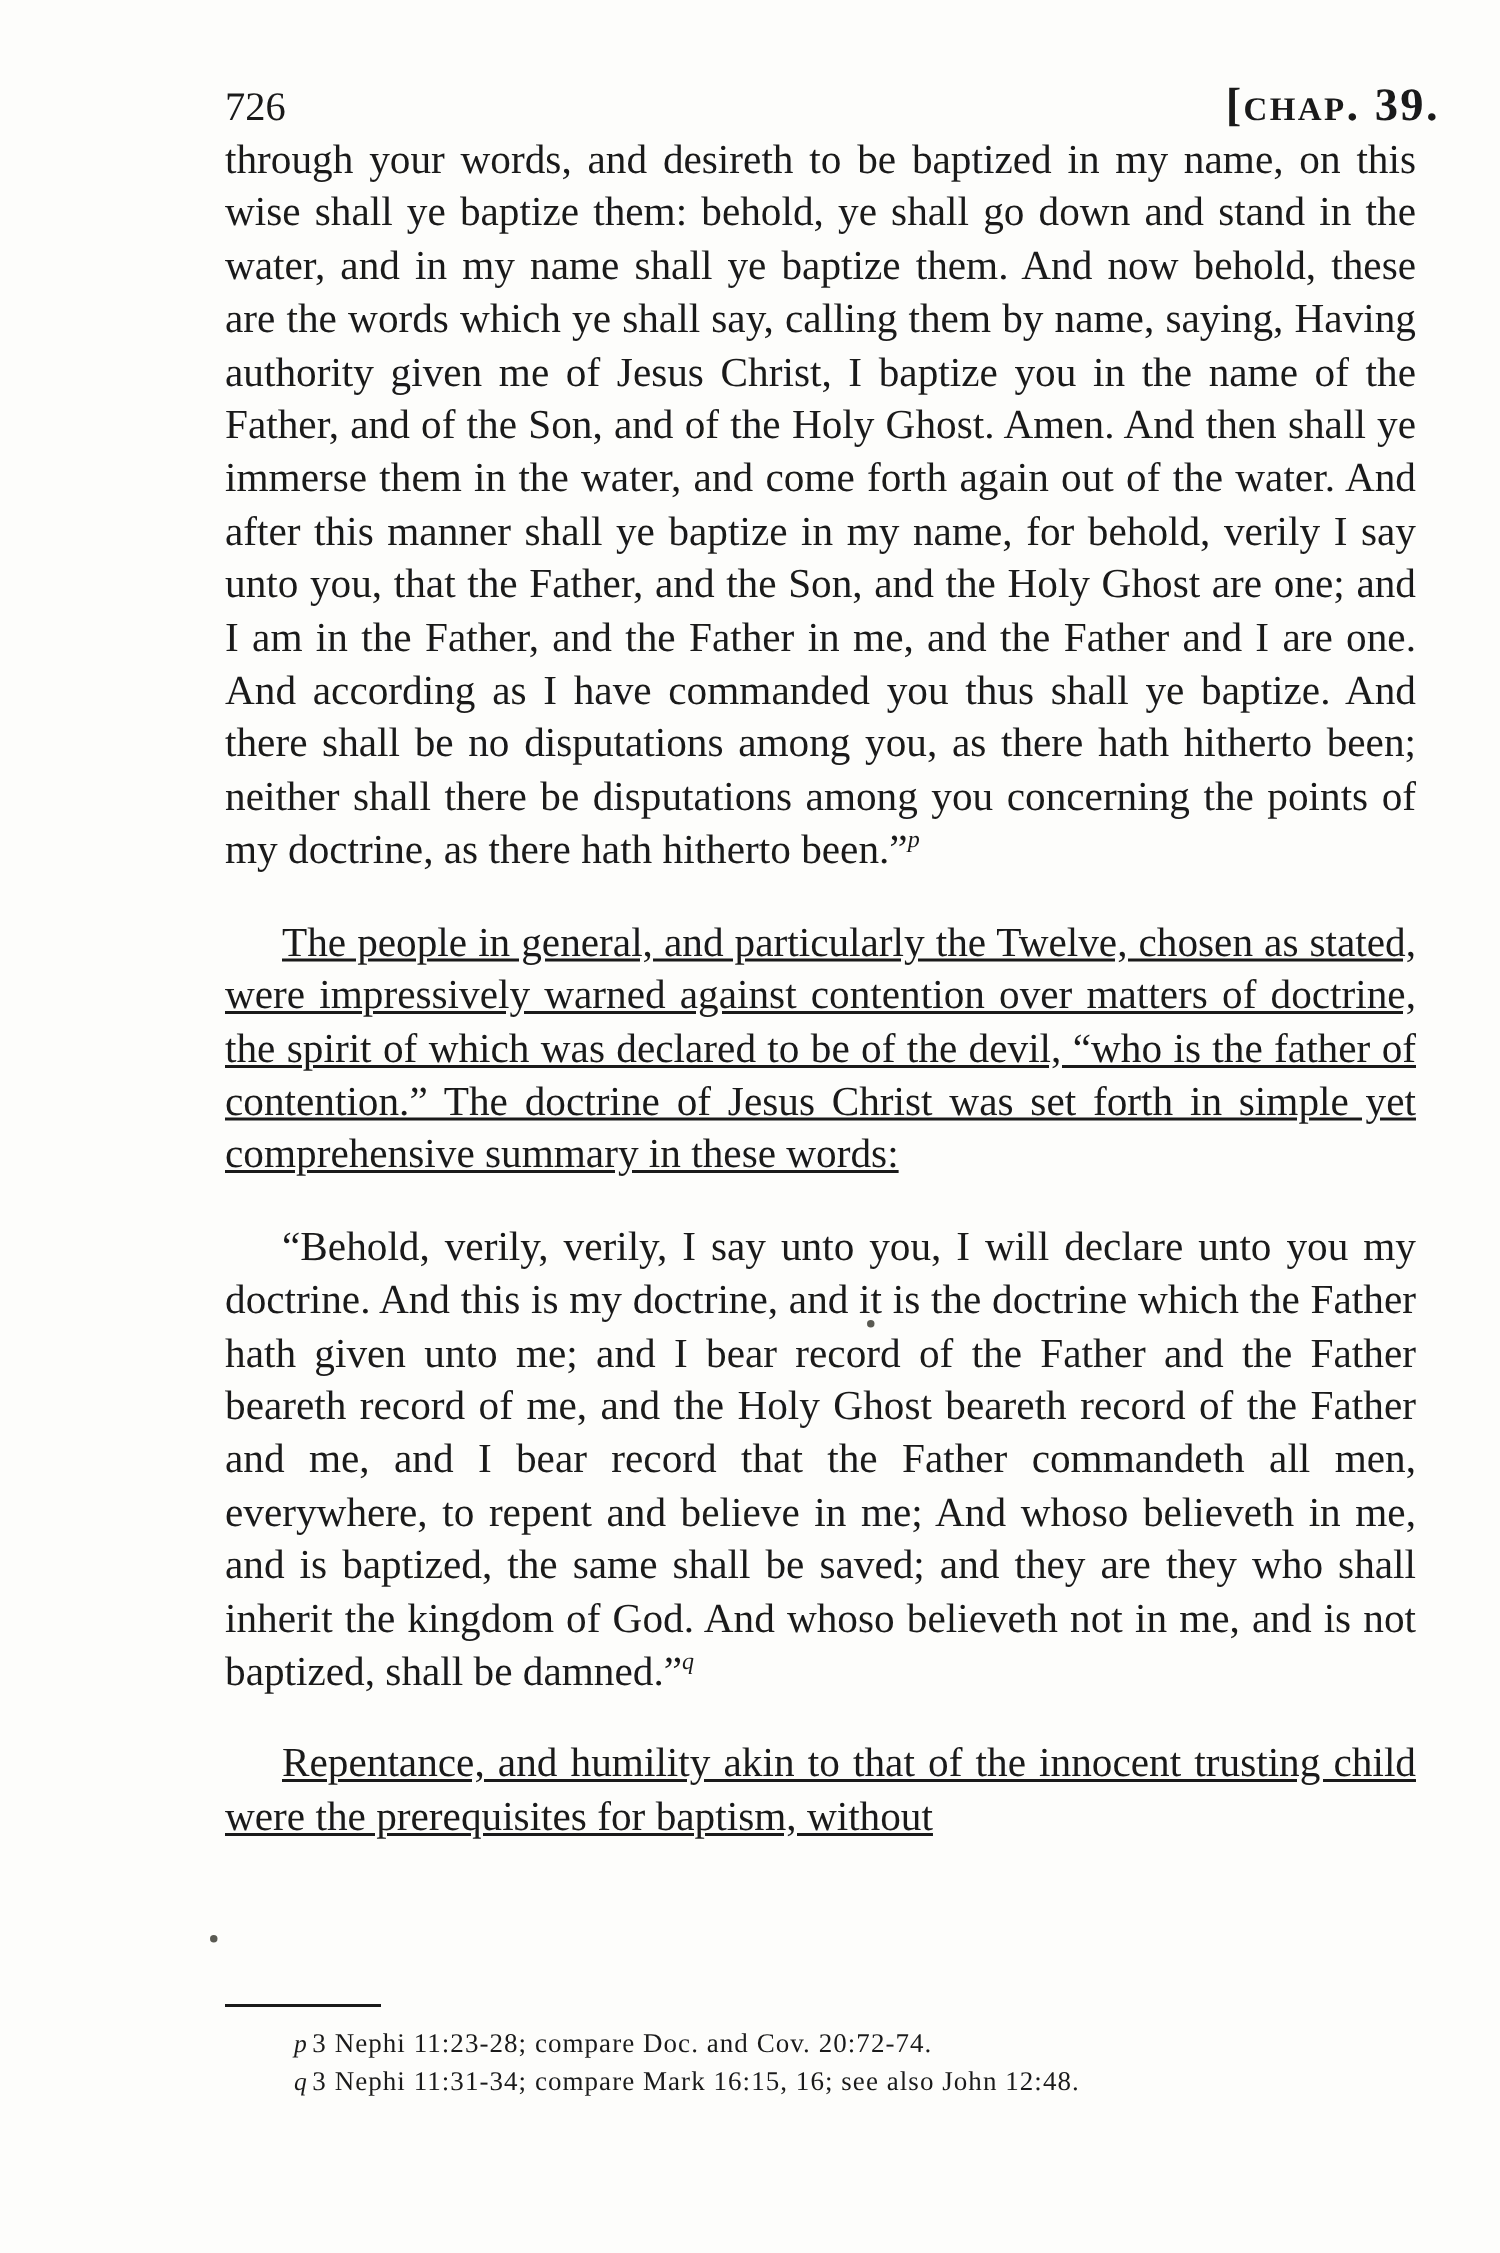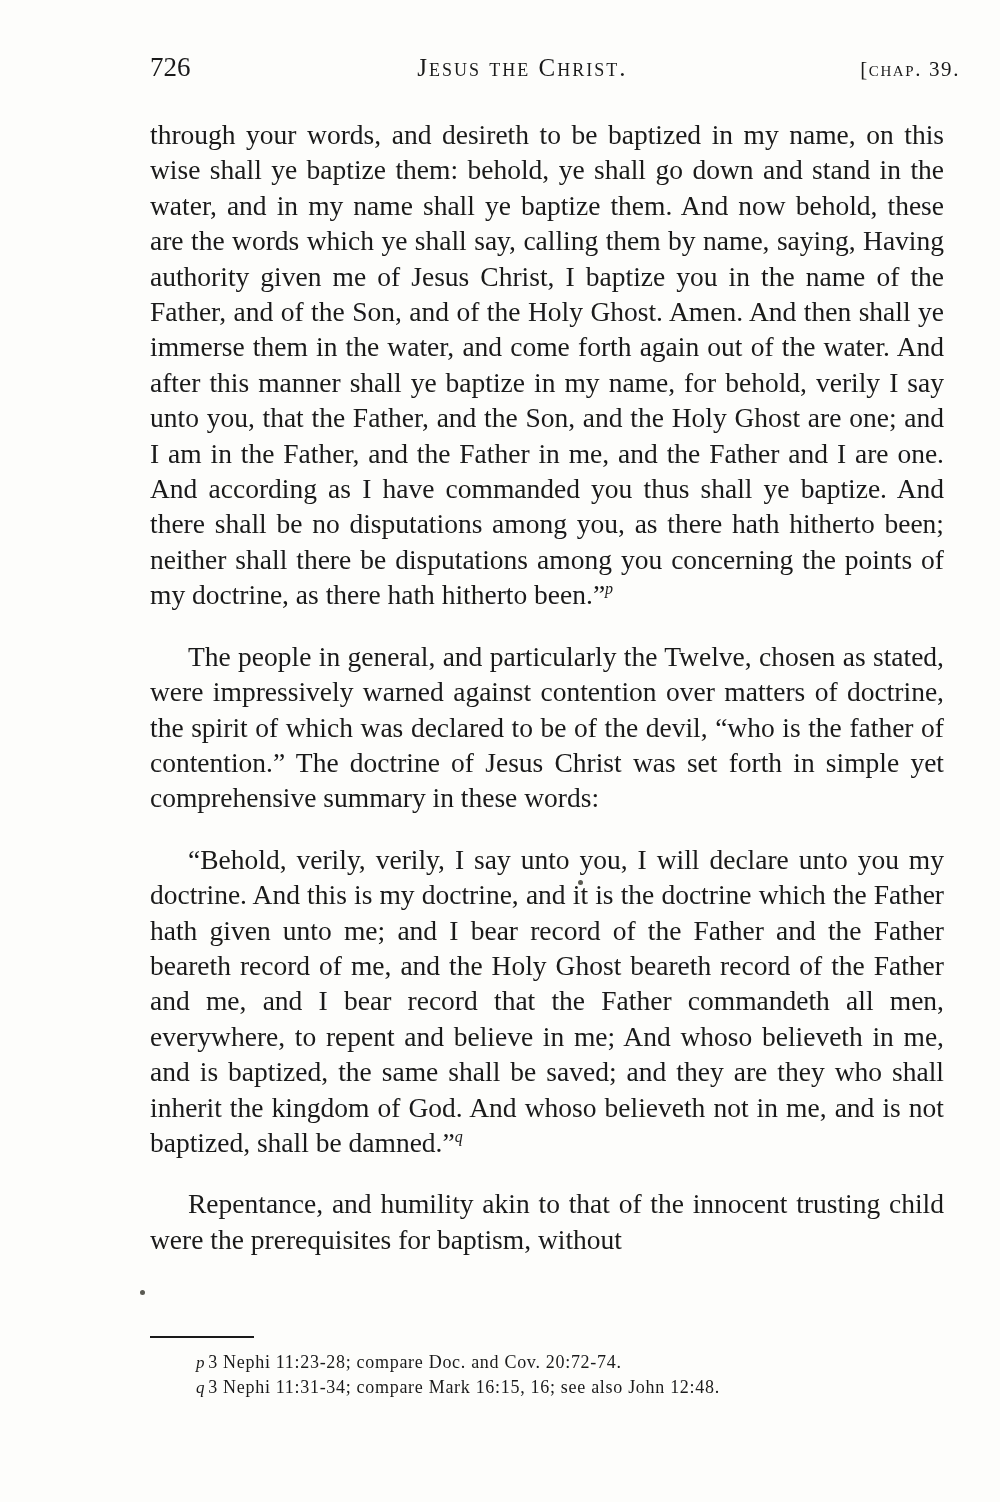--- a/index.html
+++ b/index.html
@@ -28,55 +28,56 @@
     top: 52px;
     width: 810px;
   }
   
   .running-head {
     display: flex;
     align-items: baseline;
     justify-content: space-between;
     font-size: 25px;
     letter-spacing: 0.5px;
-    margin-bottom: 34px;
   }
   .folio {
     font-size: 27px;
     font-family: "Liberation Serif", serif;
     letter-spacing: 0px;
   }
   .head-title {
     font-variant: small-caps;
     font-size: 25px;
     letter-spacing: 2.0px;
     text-align: center;
     flex: 1;
     margin-left: -6px;
   }
   .head-chap {
-    font-size: 21px;
+    font-size: 31px;
     letter-spacing: 0.6px;
     white-space: nowrap;
+    font-weight: bold;
   }
   .head-chap .sc {
     font-variant: small-caps;
     letter-spacing: 1.6px;
   }
   
   .para {
     font-size: 27.5px;
     line-height: 35.4px;
     text-align: justify;
     text-justify: inter-word;
     margin: 0 16px 26px 0;
     hyphens: manual;
   }
   .para.indent {
     text-indent: 38px;
+    text-decoration: underline;
   }
   .para.cont {
     text-indent: 0;
   }
   .para.quote {
     text-indent: 38px;
     font-family: Liberation Serif, serif;
   }
   .para.last {
     margin-bottom: 0;
@@ -121,21 +122,20 @@
 </style>
 </head>
 <body>
 
 <div class="page">
 
   <div class="content">
 
     <div class="running-head">
       <span class="folio">726</span>
-      <span class="head-title">Jesus the Christ.</span>
       <span class="head-chap"><span class="sc">[chap. 39.</span></span>
     </div>
 
     <p class="para cont"><span>through your words, and desireth to be baptized in my name, on this wise shall ye baptize them: behold, ye shall go down and stand in the water, and in my name shall ye baptize them.   And now behold, these are the words which ye shall say, calling them by name, saying, Having authority given me of Jesus Christ, I baptize you in the name of the Father, and of the Son, and of the Holy Ghost.   Amen.   And then shall ye immerse them in the water, and come forth again out of the water.   And after this manner shall ye baptize in my name, for behold, verily I say unto you, that the Father, and the Son, and the Holy Ghost are one; and I am in the Father, and the Father in me, and the Father and I are one.   And according as I have commanded you thus shall ye baptize. And there shall be no disputations among you, as there hath hitherto been; neither shall there be disputations among you concerning the points of my doctrine, as there hath hitherto been.”</span><sup class="ref">p</sup></p>
 
     <p class="para indent"><span>The people in general, and particularly the Twelve, chosen as stated, were impressively warned against contention over matters of doctrine, the spirit of which was declared to be of the devil, “who is the father of contention.”   The doctrine of Jesus Christ was set forth in simple yet comprehensive summary in these words:</span></p>
 
     <p class="para quote"><span>“Behold, verily, verily, I say unto you, I will declare unto you my doctrine.   And this is my doctrine, and it is the doctrine which the Father hath given unto me; and I bear record of the Father and the Father beareth record of me, and the Holy Ghost beareth record of the Father and me, and I bear record that the Father commandeth all men, everywhere, to repent and believe in me; And whoso believeth in me, and is baptized, the same shall be saved; and they are they who shall inherit the kingdom of God.   And whoso believeth not in me, and is not baptized, shall be damned.”</span><sup class="ref">q</sup></p>
 
     <p class="para indent last"><span>Repentance, and humility akin to that of the innocent trusting child were the prerequisites for baptism, without</span></p>

